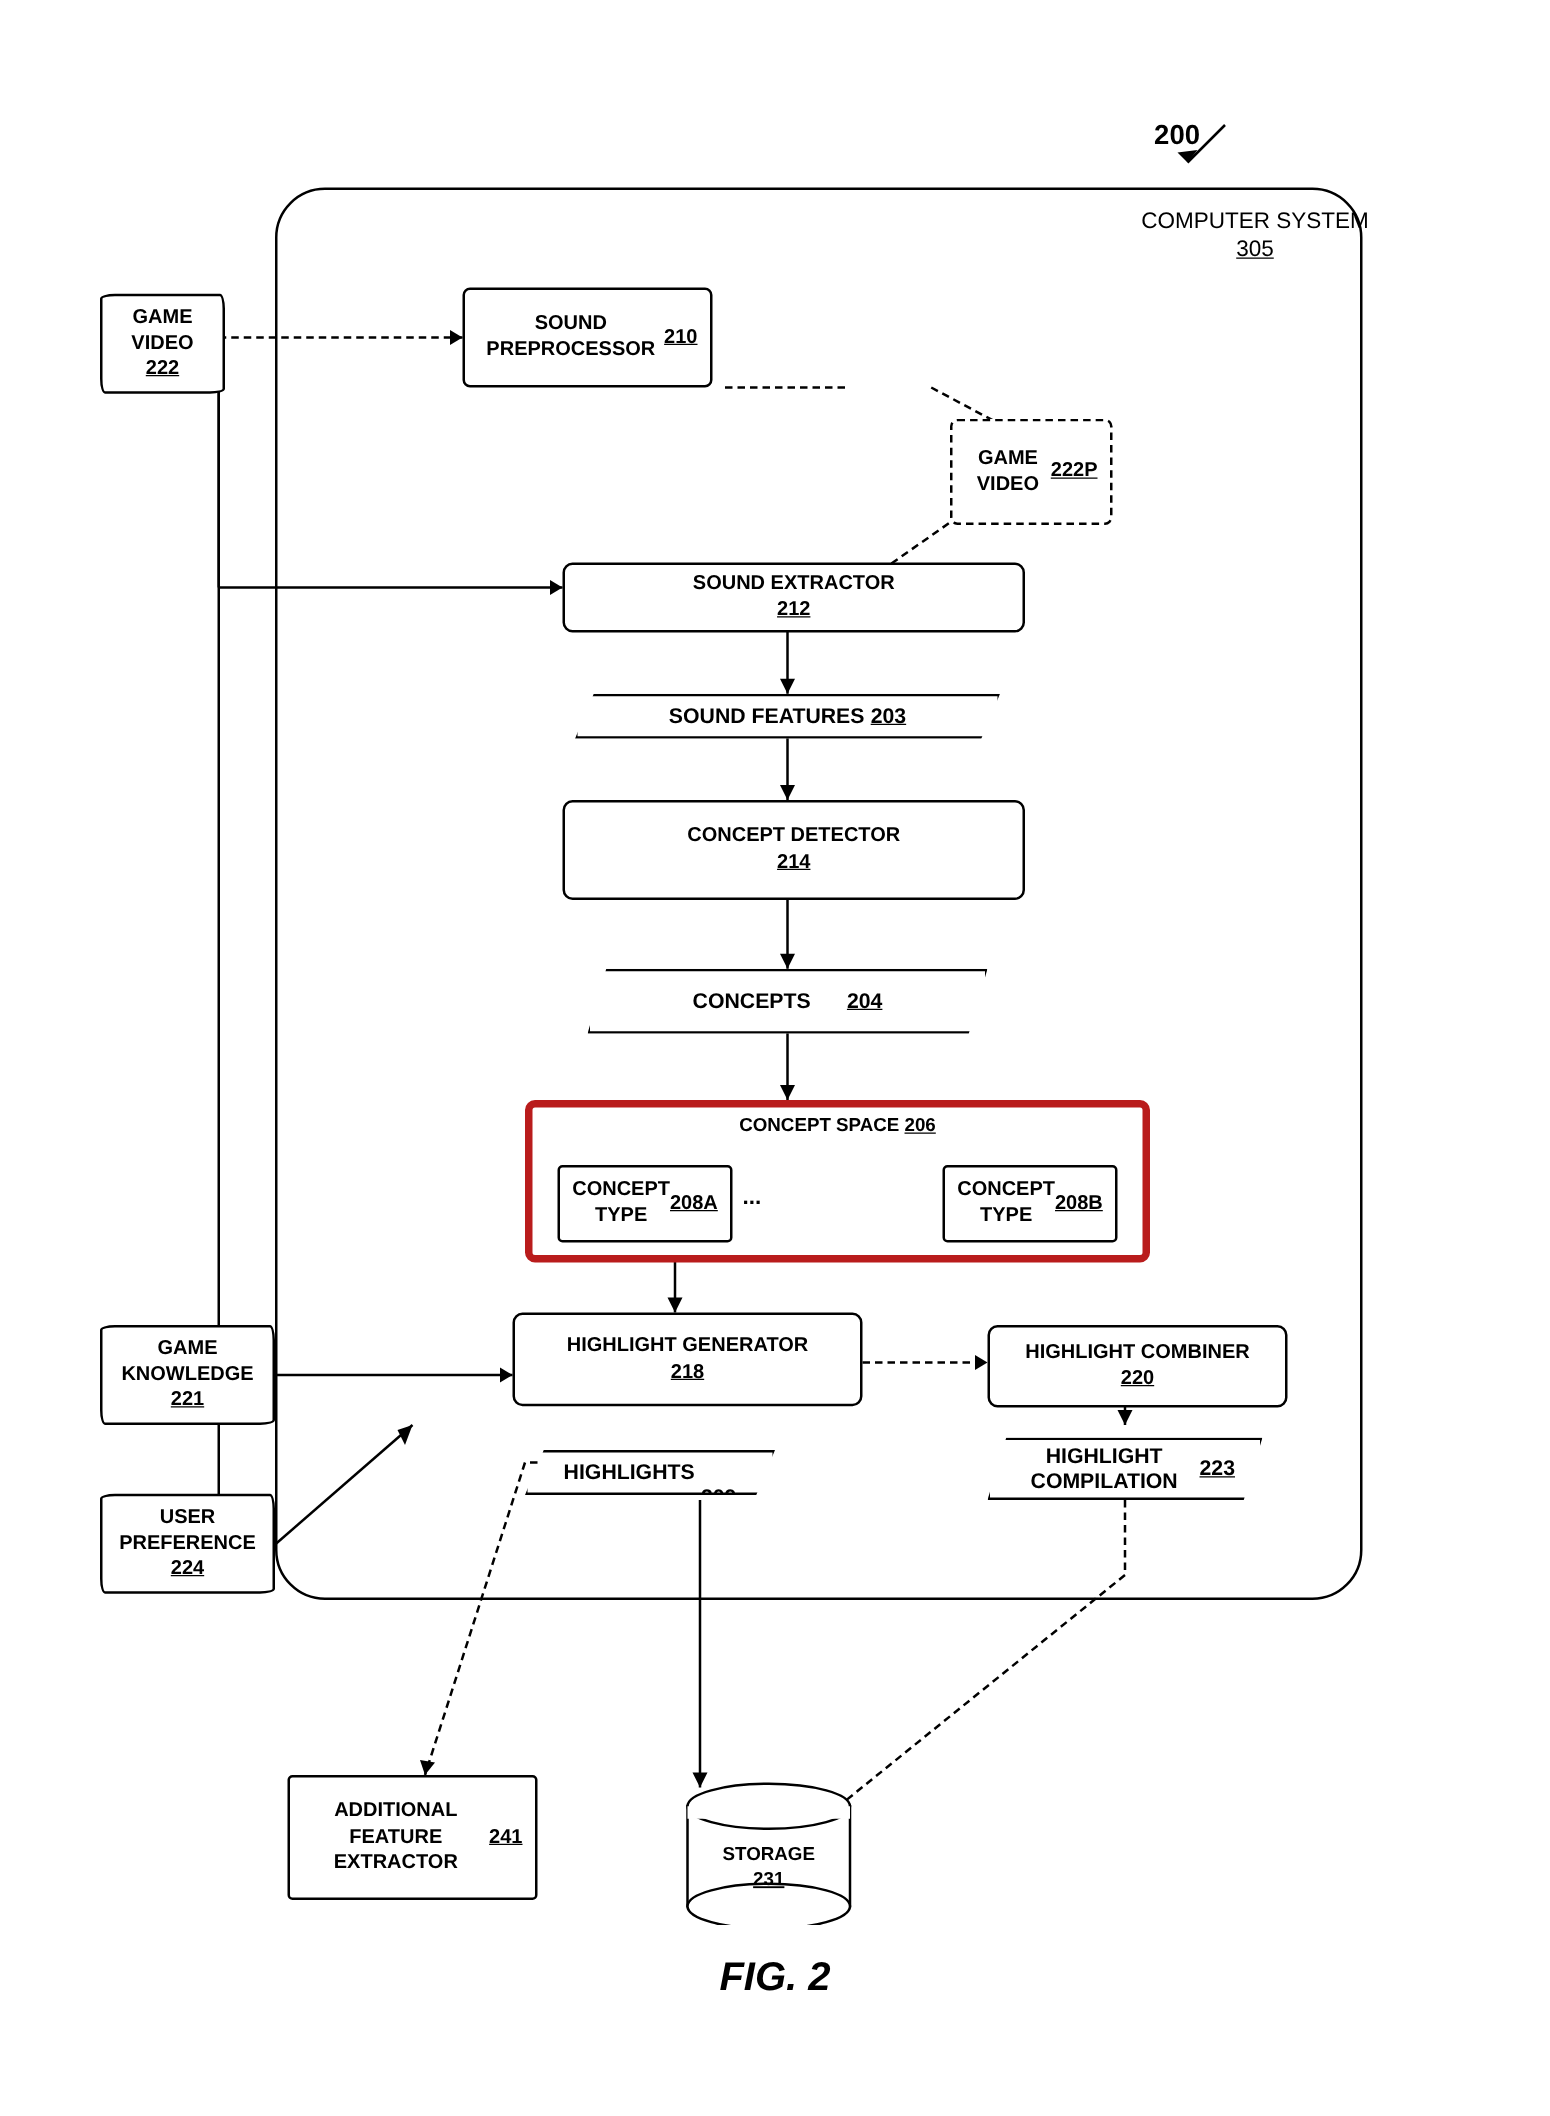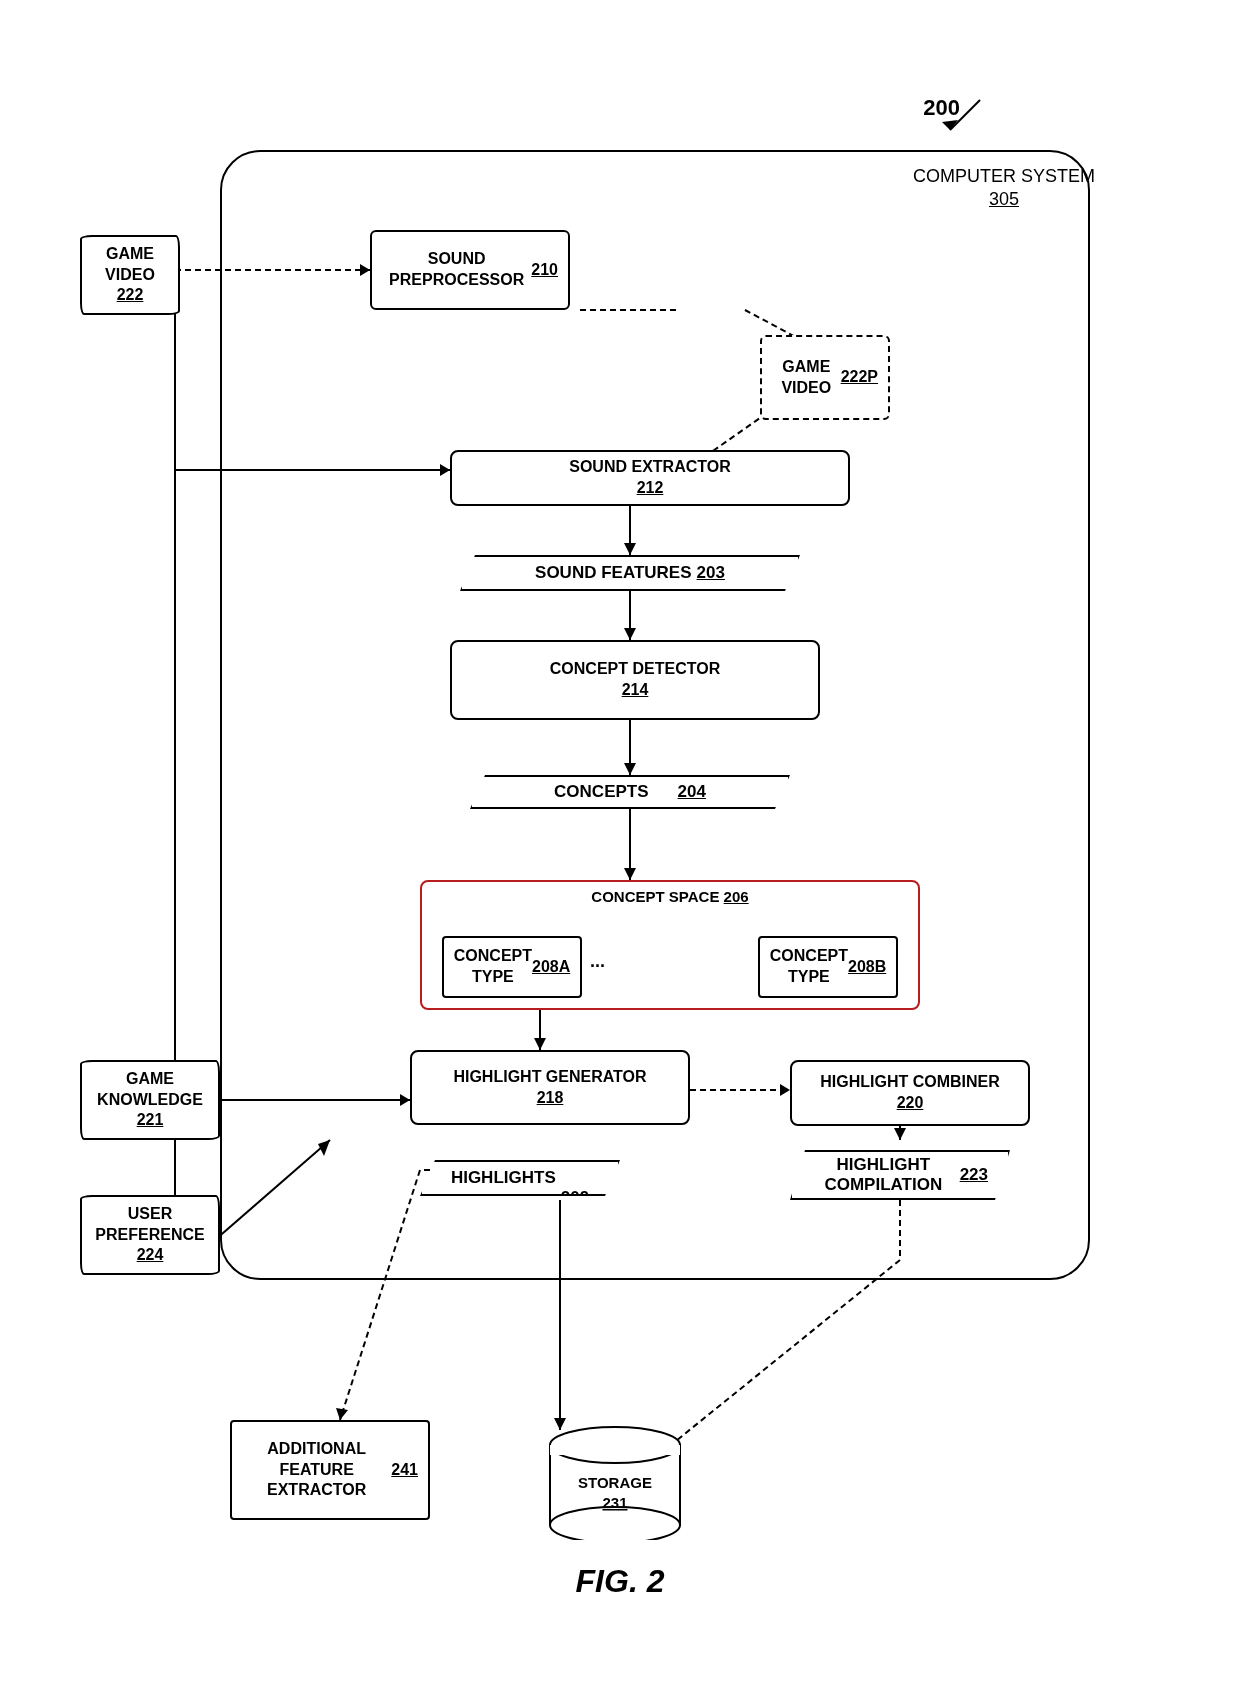--- a/index.html
+++ b/index.html
@@ -254,41 +254,41 @@
 PREPROCESSOR</span>
     <span class="ref-num">210</span>
   </div>
 
   <div class="box" style="left:700px;top:295px;width:130px;height:85px;border-radius:6px;border-style:dashed;">
     <span>GAME
 VIDEO</span>
     <span class="ref-num">222P</span>
   </div>
 
-  <div class="rounded-box" style="left:390px;top:410px;width:400px;height:56px;">
+  <div class="rounded-box" style="left:390px;top:410px;width:370px;height:56px;">
     <span>SOUND EXTRACTOR</span>
     <span class="ref-num">212</span>
   </div>
 
   <div class="banner" style="left:400px;top:515px;width:340px;height:36px;">
     <span>SOUND FEATURES</span>
     <span class="ref-num" style="margin-left:5px;">203</span>
   </div>
 
   <div class="rounded-box" style="left:390px;top:600px;width:370px;height:80px;">
     <span>CONCEPT DETECTOR</span>
     <span class="ref-num">214</span>
   </div>
 
-  <div class="banner" style="left:410px;top:735px;width:320px;height:34px;gap:24px;">
+  <div class="banner" style="left:410px;top:735px;width:320px;height:52px;gap:24px;">
     <span>CONCEPTS</span>
     <span class="ref-num" style="margin-left:5px;">204</span>
   </div>
 
-  <div style="position:absolute;left:360px;top:840px;width:500px;height:130px;border:2px solid #b91c1c;border-radius:8px;background:#fff;">
+  <div style="position:absolute;left:360px;top:840px;width:500px;height:130px;border:6px solid #b91c1c;border-radius:8px;background:#fff;">
 
     <div style="position:absolute;top:6px;left:50%;transform:translateX(-50%);white-space:nowrap;font-size:15px;font-weight:bold;">
       <span>CONCEPT SPACE</span>
       <span class="ref-num">206</span>
     </div>
 
     <div class="box" style="position:absolute;left:20px;bottom:10px;width:140px;height:62px;border-radius:4px;">
       <span>CONCEPT
 TYPE</span>
       <span class="ref-num">208A</span>

